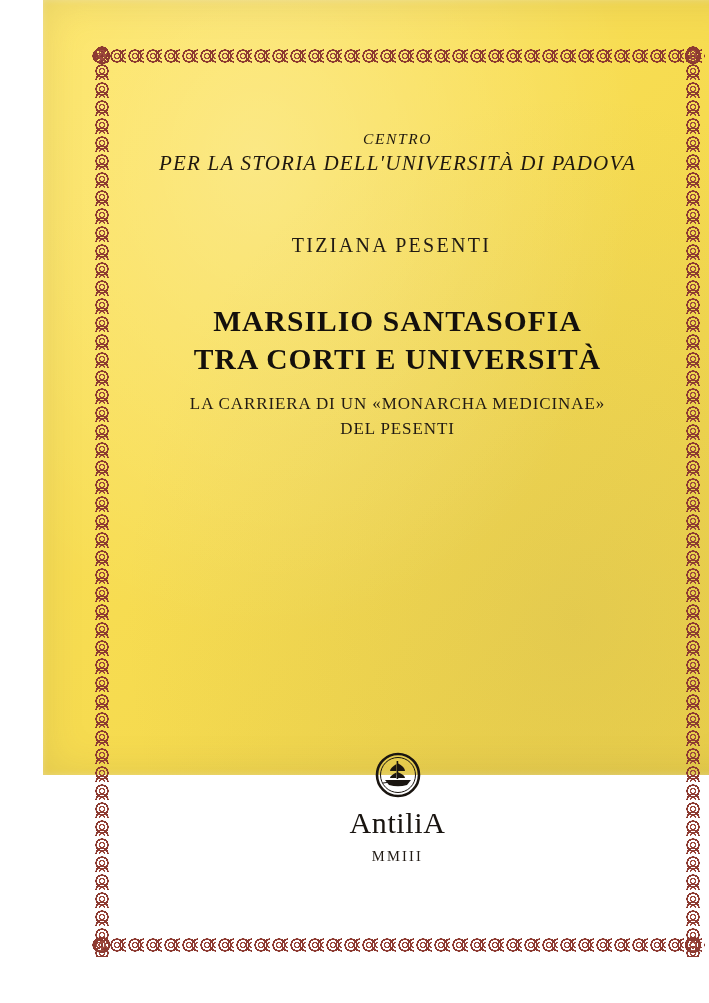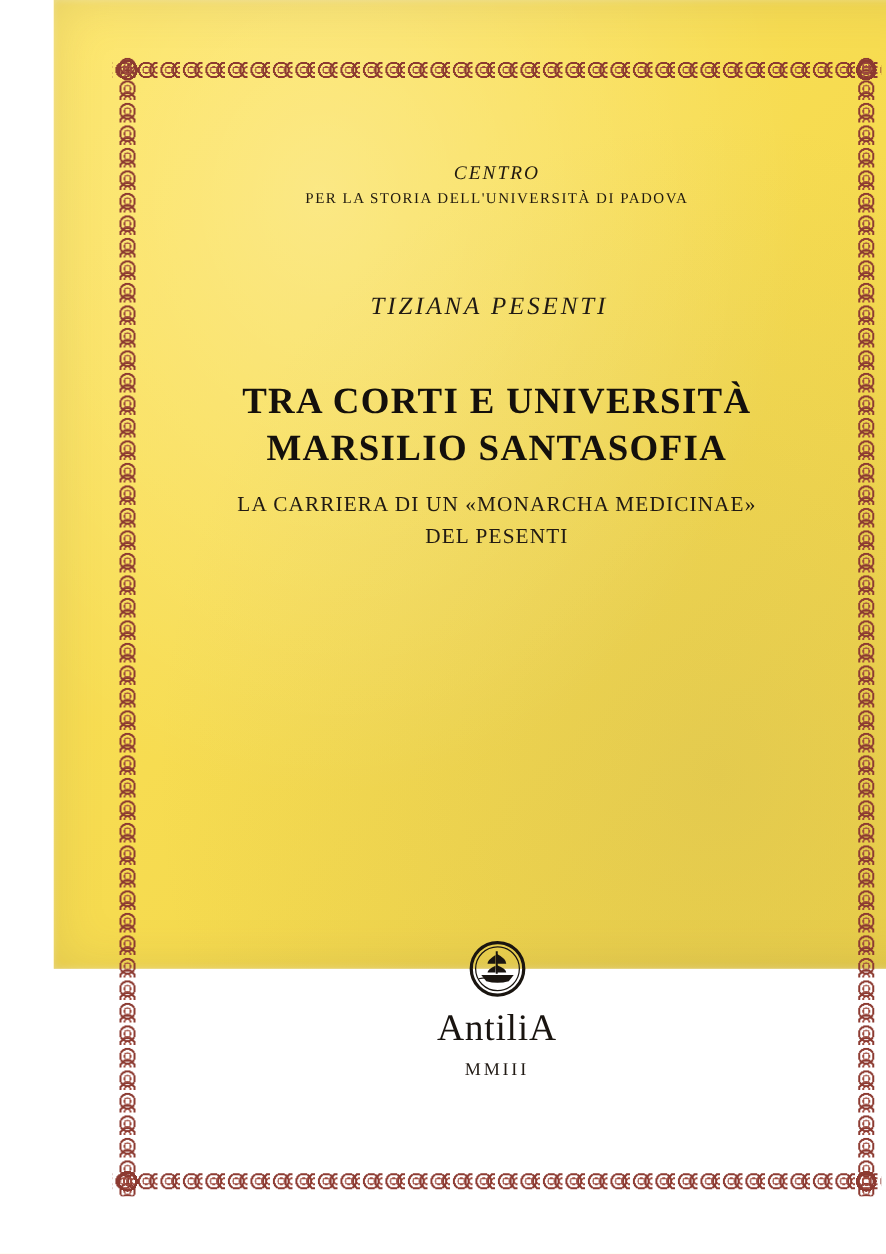--- a/index.html
+++ b/index.html
@@ -115,35 +115,35 @@
   }
   .series-line1 {
     font-family: "Liberation Serif", serif;
     font-style: italic;
     font-size: 15.5px;
     letter-spacing: 1.6px;
     color: #20190f;
   }
   .series-line2 {
     font-family: "Liberation Serif", serif;
-    font-size: 12px;
+    font-style: italic;
+    font-size: 21px;
     letter-spacing: 1.2px;
     color: #20190f;
     margin-top: 3px;
   }
 
   .author {
     position: absolute;
     left: 0;
     right: 12px;
     top: 190px;
     font-size: 20px;
     letter-spacing: 2.3px;
     color: #201a14;
-    font-style: italic;
   }
 
   .title {
     position: absolute;
     left: 0;
     right: 0;
     top: 258px;
     font-size: 29.5px;
     font-weight: bold;
     letter-spacing: 1.1px;
@@ -210,22 +210,22 @@
   <div class="content">
 
     <div class="series">
       <div class="series-line1">CENTRO</div>
       <div class="series-line2">PER LA STORIA DELL'UNIVERSITÀ DI PADOVA</div>
     </div>
 
     <div class="author">TIZIANA PESENTI</div>
 
     <div class="title">
+      <div>MARSILIO SANTASOFIA</div>
       <div>TRA CORTI E UNIVERSITÀ</div>
-      <div>MARSILIO SANTASOFIA</div>
     </div>
 
     <div class="subtitle">
       <div>LA CARRIERA DI UN «MONARCHA MEDICINAE»</div>
       <div>DEL PESENTI</div>
     </div>
 
     <div class="publisher">
       <svg class="logo" viewBox="0 0 46 46">
         <circle cx="23" cy="23" r="21" fill="none" stroke="#1a1510" stroke-width="2.6"></circle>

